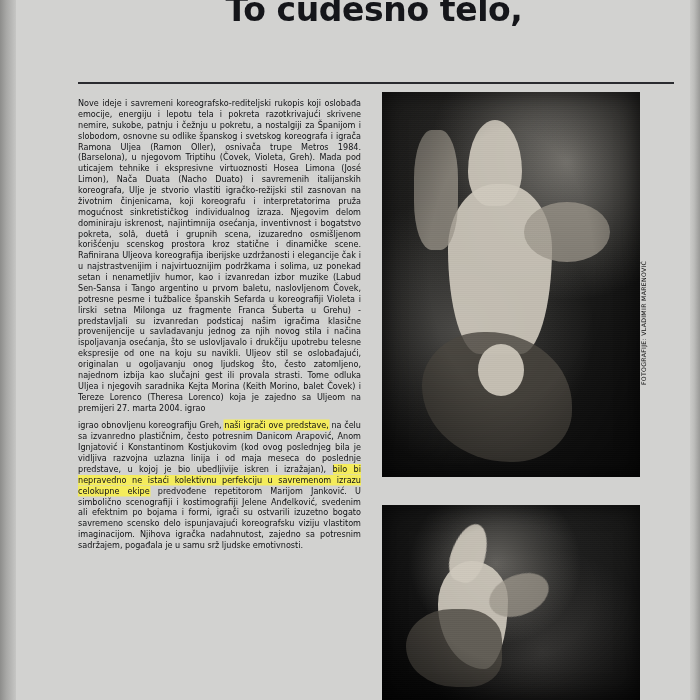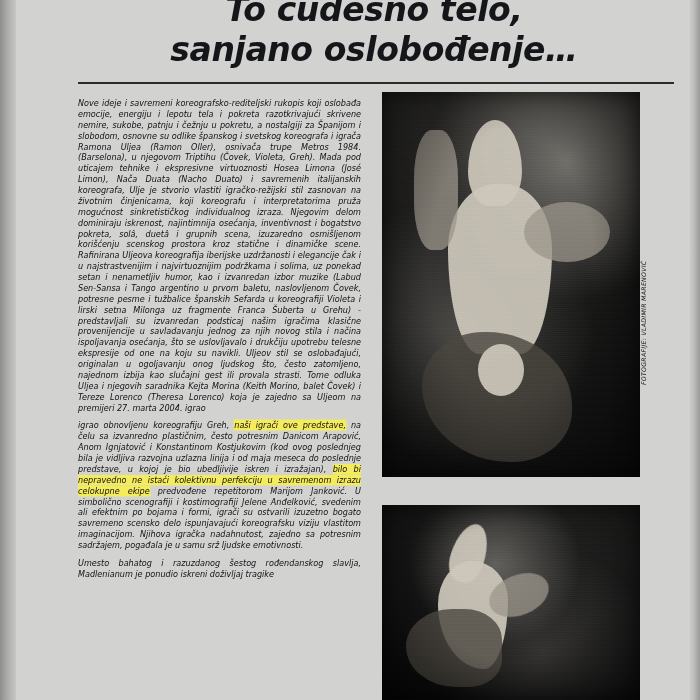--- a/index.html
+++ b/index.html
@@ -11,21 +11,20 @@
     height: 700px;
     background: #c9c9c9;
     font-family: "Liberation Sans", sans-serif;
     overflow: hidden;
   }
   .page {
     position: relative;
     width: 700px;
     height: 700px;
     background: #b91c1c;
-    font-style: italic;
   }
   
   .gutter-left {
     position: absolute;
     left: 0; top: 0;
     width: 16px; height: 700px;
     background: linear-gradient(to right, #8d8d8b 0%, #a8a8a6 40%, #c6c6c4 100%);
   }
   .gutter-right {
     position: absolute;
@@ -170,31 +169,29 @@
 
 <div class="page">
 
   <div class="gutter-left"></div>
   <div class="gutter-right"></div>
 
   <div class="sheet">
 
     <div class="headline">
       <span class="l1">To čudesno telo,</span>
-      <span class="l2">sanjano oslobođenje…</span>
     </div>
 
     <div class="rule"></div>
 
     <div class="col-text">
       <p>Nove ideje i savremeni koreografsko-rediteljski rukopis koji oslobađa emocije, energiju i lepotu tela i pokreta razotkrivajući skrivene nemire, sukobe, patnju i čežnju u pokretu, a nostalgiji za Španijom i slobodom, osnovne su odlike španskog i svetskog koreografa i igrača Ramona Uljea (Ramon Oller), osnivača trupe Metros 1984. (Barselona), u njegovom Triptihu (Čovek, Violeta, Greh). Mada pod uticajem tehnike i ekspresivne virtuoznosti Hosea Limona (José Limon), Nača Duata (Nacho Duato) i savremenih italijanskih koreografa, Ulje je stvorio vlastiti igračko-režijski stil zasnovan na životnim činjenicama, koji koreografu i interpretatorima pruža mogućnost sinkretističkog individualnog izraza. Njegovim delom dominiraju iskrenost, najintimnija osećanja, inventivnost i bogatstvo pokreta, solâ, duetâ i grupnih scena, izuzaredno osmišljenom korišćenju scenskog prostora kroz statične i dinamičke scene. Rafinirana Uljeova koreografija iberijske uzdržanosti i elegancije čak i u najstrastvenijim i najvirtuoznijim podržkama i solima, uz ponekad setan i nenametljiv humor, kao i izvanredan izbor muzike (Labud Sen-Sansa i Tango argentino u prvom baletu, naslovljenom Čovek, potresne pesme i tužbalice španskih Sefarda u koreografiji Violeta i lirski setna Milonga uz fragmente Franca Šuberta u Grehu) - predstavljali su izvanredan podsticaj našim igračima klasične provenijencije u savladavanju jednog za njih novog stila i načina ispoljavanja osećanja, što se uslovljavalo i drukčiju upotrebu telesne ekspresije od one na koju su navikli. Uljeov stil se oslobađajući, originalan u ogoljavanju onog ljudskog što, često zatomljeno, najednom izbija kao slučajni gest ili provala strasti. Tome odluka Uljea i njegovih saradnika Kejta Morina (Keith Morino, balet Čovek) i Tereze Lorenco (Theresa Lorenco) koja je zajedno sa Uljeom na premijeri 27. marta 2004. igrao</p>
       <p>
         <span>igrao obnovljenu koreografiju Greh, </span><span class="hl">naši igrači ove predstave,</span><span> na čelu sa izvanredno plastičnim, često potresnim Danicom Arapović, Anom Ignjatović i Konstantinom Kostjukovim (kod ovog poslednjeg bila je vidljiva razvojna uzlazna linija i od maja meseca do poslednje predstave, u kojoj je bio ubedljivije iskren i izražajan), </span><span class="hl">bilo bi nepravedno ne istaći kolektivnu perfekciju u savremenom izrazu celokupne ekipe</span><span> predvođene repetitorom Marijom Janković. U simbolično scenografiji i kostimografiji Jelene Anđelković, svedenim ali efektnim po bojama i formi, igrači su ostvarili izuzetno bogato savremeno scensko delo ispunjavajući koreografsku viziju vlastitom imaginacijom. Njihova igračka nadahnutost, zajedno sa potresnim sadržajem, pogađala je u samu srž ljudske emotivnosti.</span>
       </p>
-      <p>Umesto bahatog i razuzdanog šestog rođendanskog slavlja, Madlenianum je ponudio iskreni doživljaj tragike</p>
     </div>
 
     <div class="photo-top">
       <div class="ph-bg-a"></div>
 
       <div class="fig" style="left:86px; top:28px; width:54px; height:86px;"></div>
       <div class="fig" style="left:66px; top:92px; width:104px; height:170px; border-radius:46% 46% 30% 30% / 38% 38% 62% 62%;"></div>
       <div class="fig fig-dim" style="left:142px; top:110px; width:86px; height:60px; border-radius:50%;"></div>
       <div class="fig fig-dim" style="left:32px; top:38px; width:44px; height:120px; border-radius:40%;"></div>
       <div class="fig fig-dark" style="left:40px; top:240px; width:150px; height:130px; border-radius:42% 58% 40% 60%;"></div>

